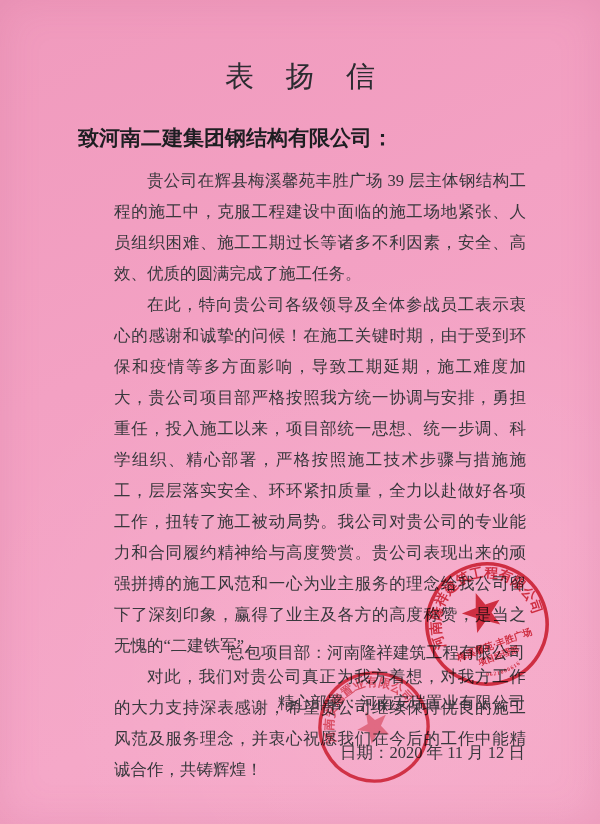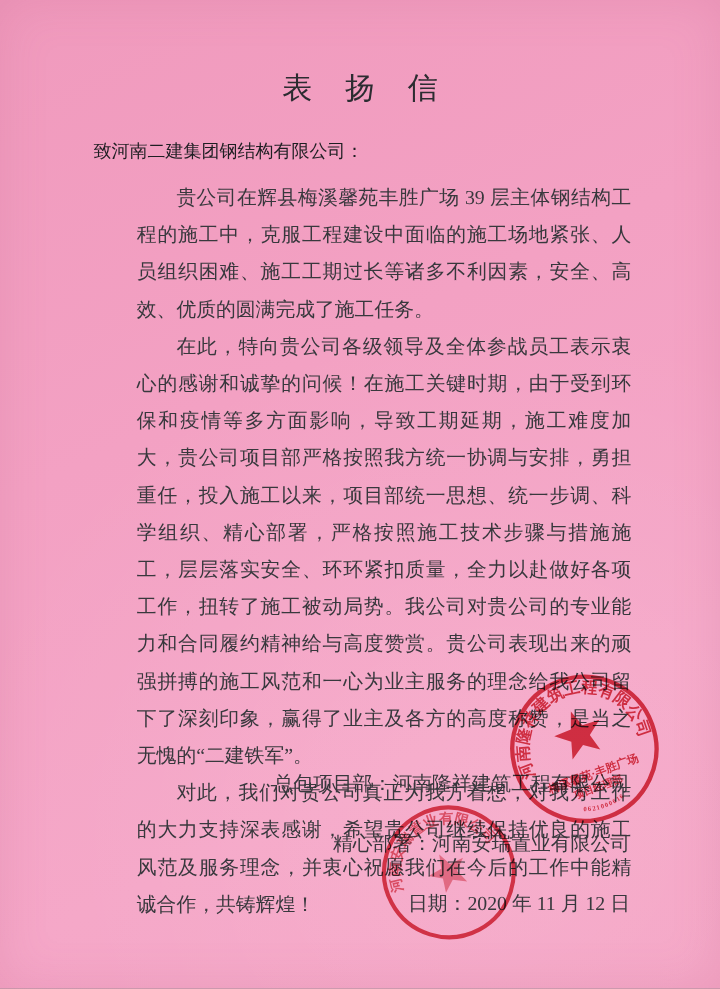--- a/index.html
+++ b/index.html
@@ -11,30 +11,30 @@
     font-family:"Liberation Serif","DejaVu Serif",serif;
     color:#3b3b40;
     background:
       radial-gradient(ellipse 130% 90% at 70% 85%, rgba(255,255,255,0.10), rgba(255,255,255,0) 60%),
       linear-gradient(155deg, #f09abd 0%, #f3a1c3 38%, #f5a6c7 72%, #f4a3c4 100%);
     box-shadow: inset 0 0 40px rgba(190,90,130,0.18);
   }
   .title {
     margin:57px 0 0 0;
     text-align:center;
-    font-size:25px;
+    font-size:29px;
     font-weight:500;
     letter-spacing:0.42em;
     text-indent:0.42em;
     color:#2c2c31;
   }
   .salutation {
     margin:27px 75px 0 78px;
-    font-size:15px;
-    font-weight:400;
+    font-size:21px;
+    font-weight:700;
     color:#1e1e22;
   }
   .body-text {
     margin:13px 74px 0 114px;
     font-size:16.5px;
     line-height:31px;
     text-align:justify;
     color:#38383d;
   }
   .para { margin:0; text-indent:2em; }

